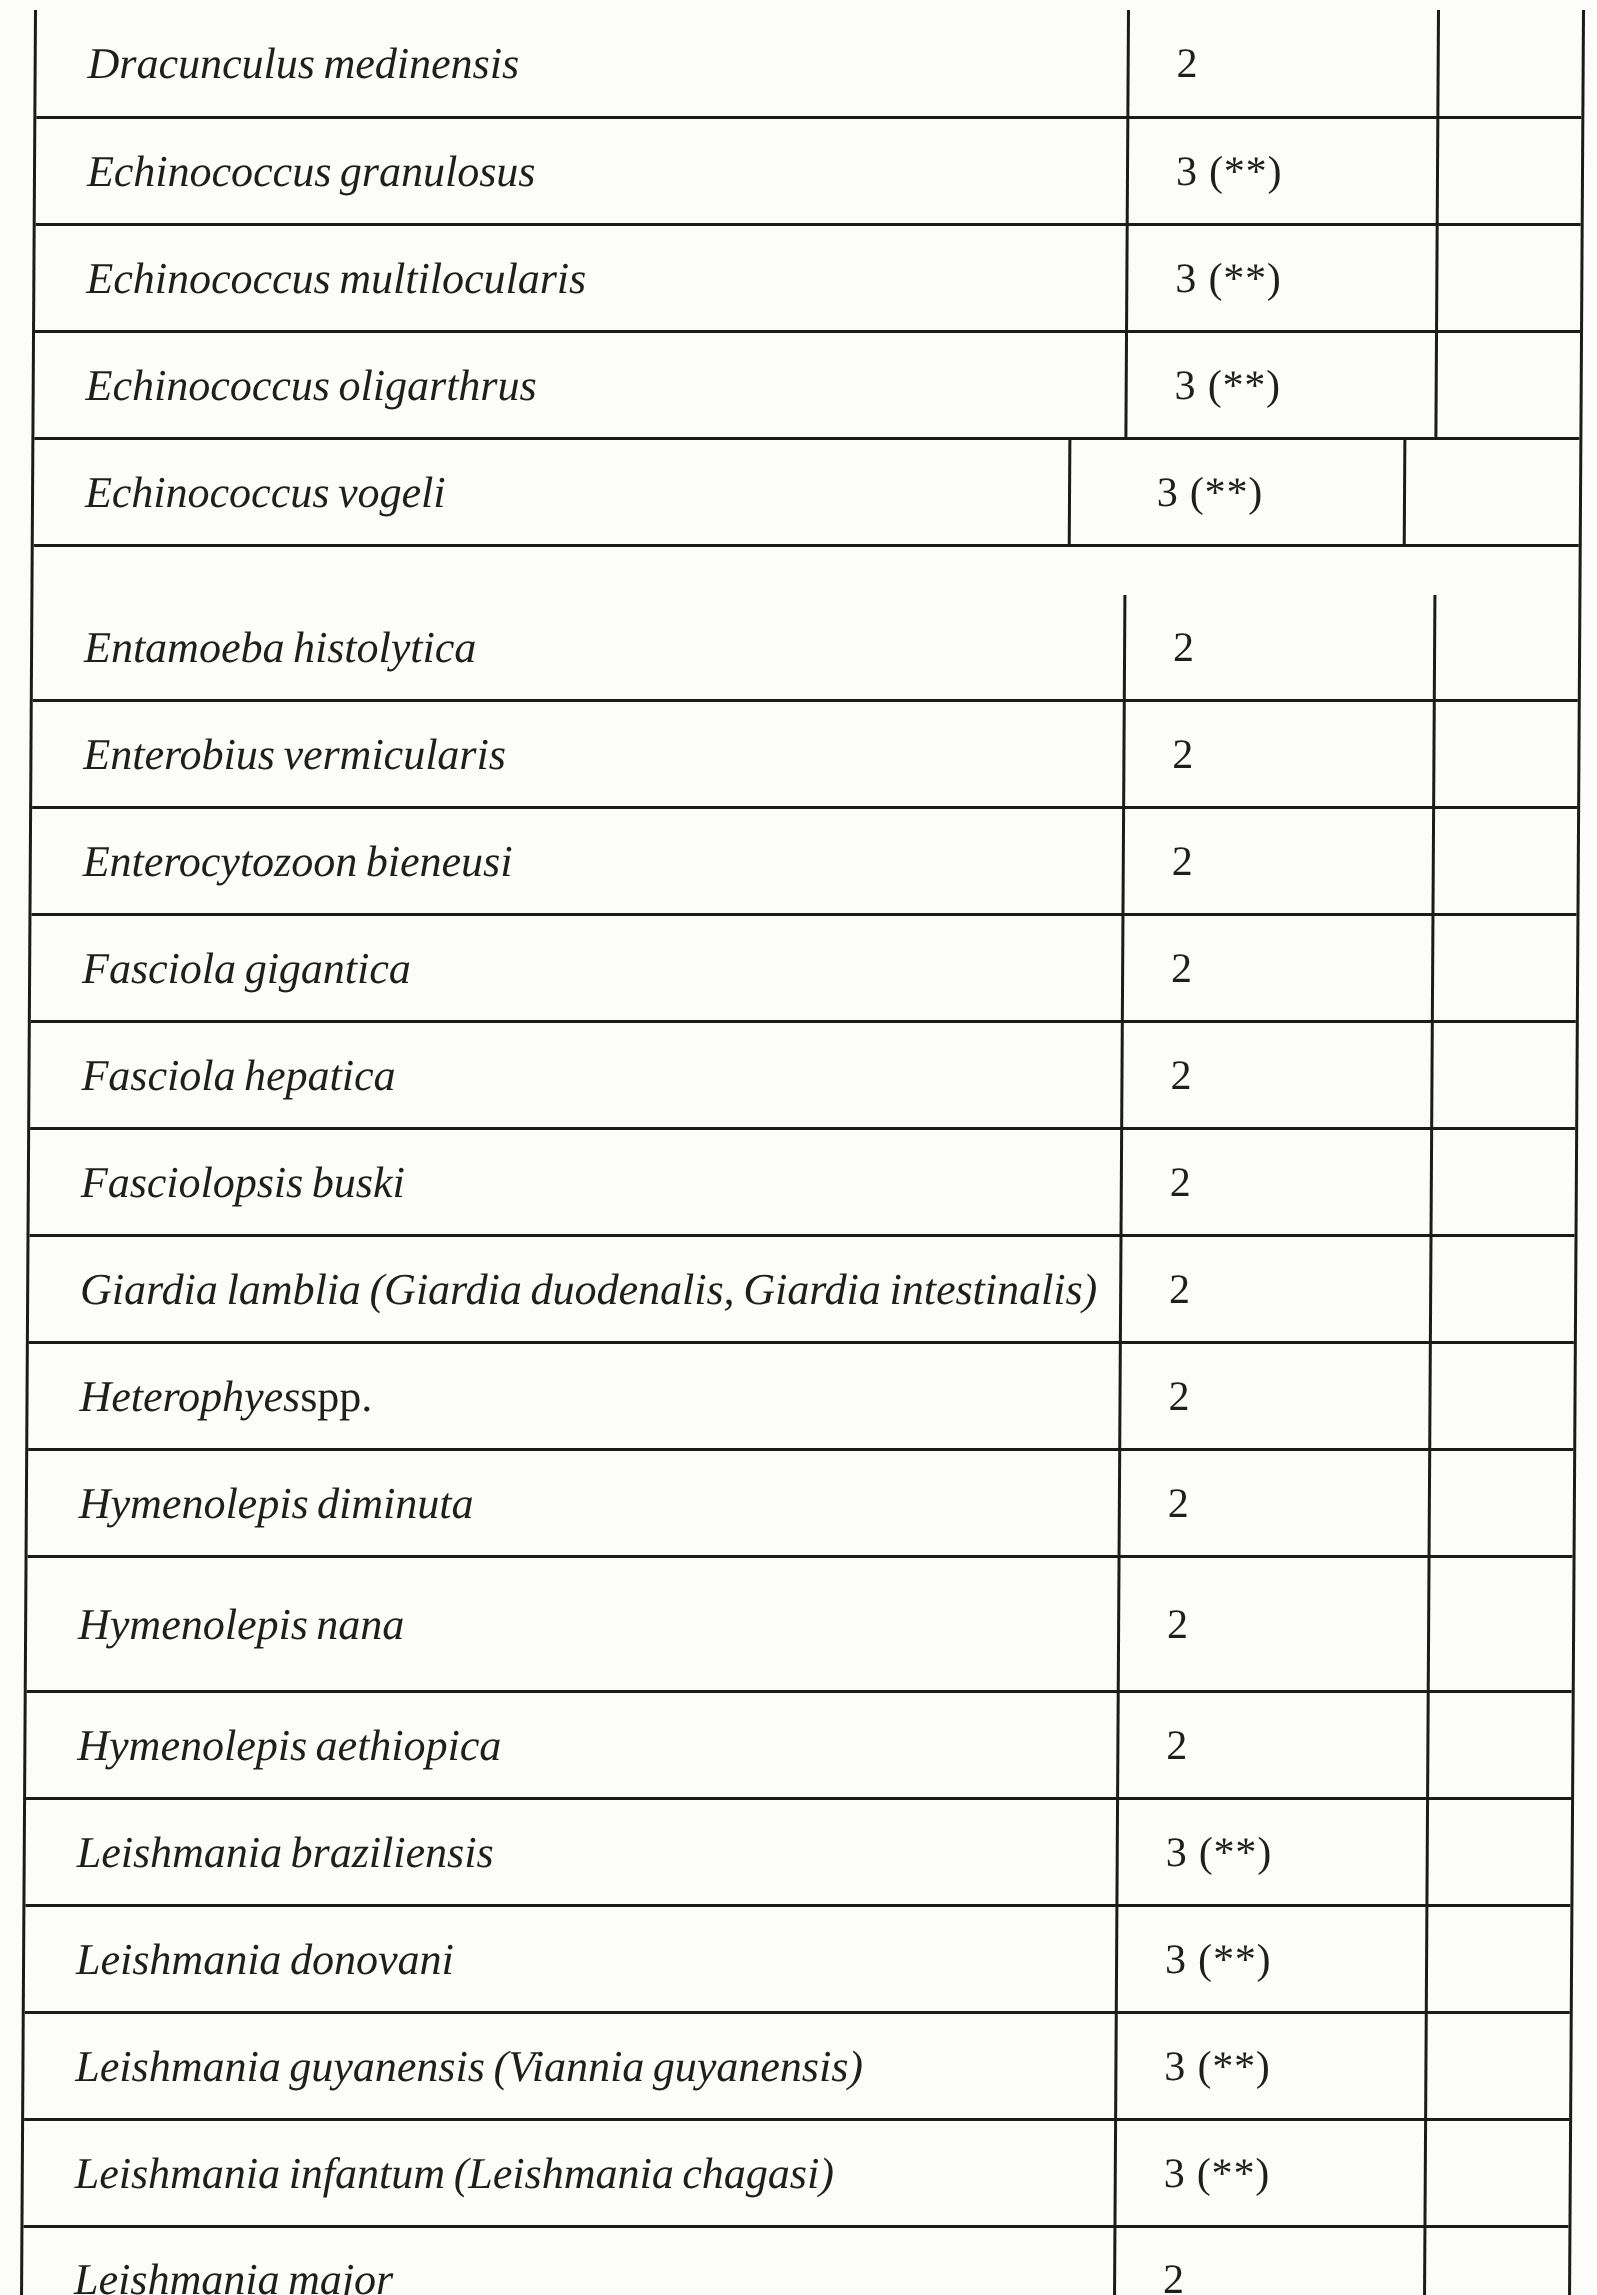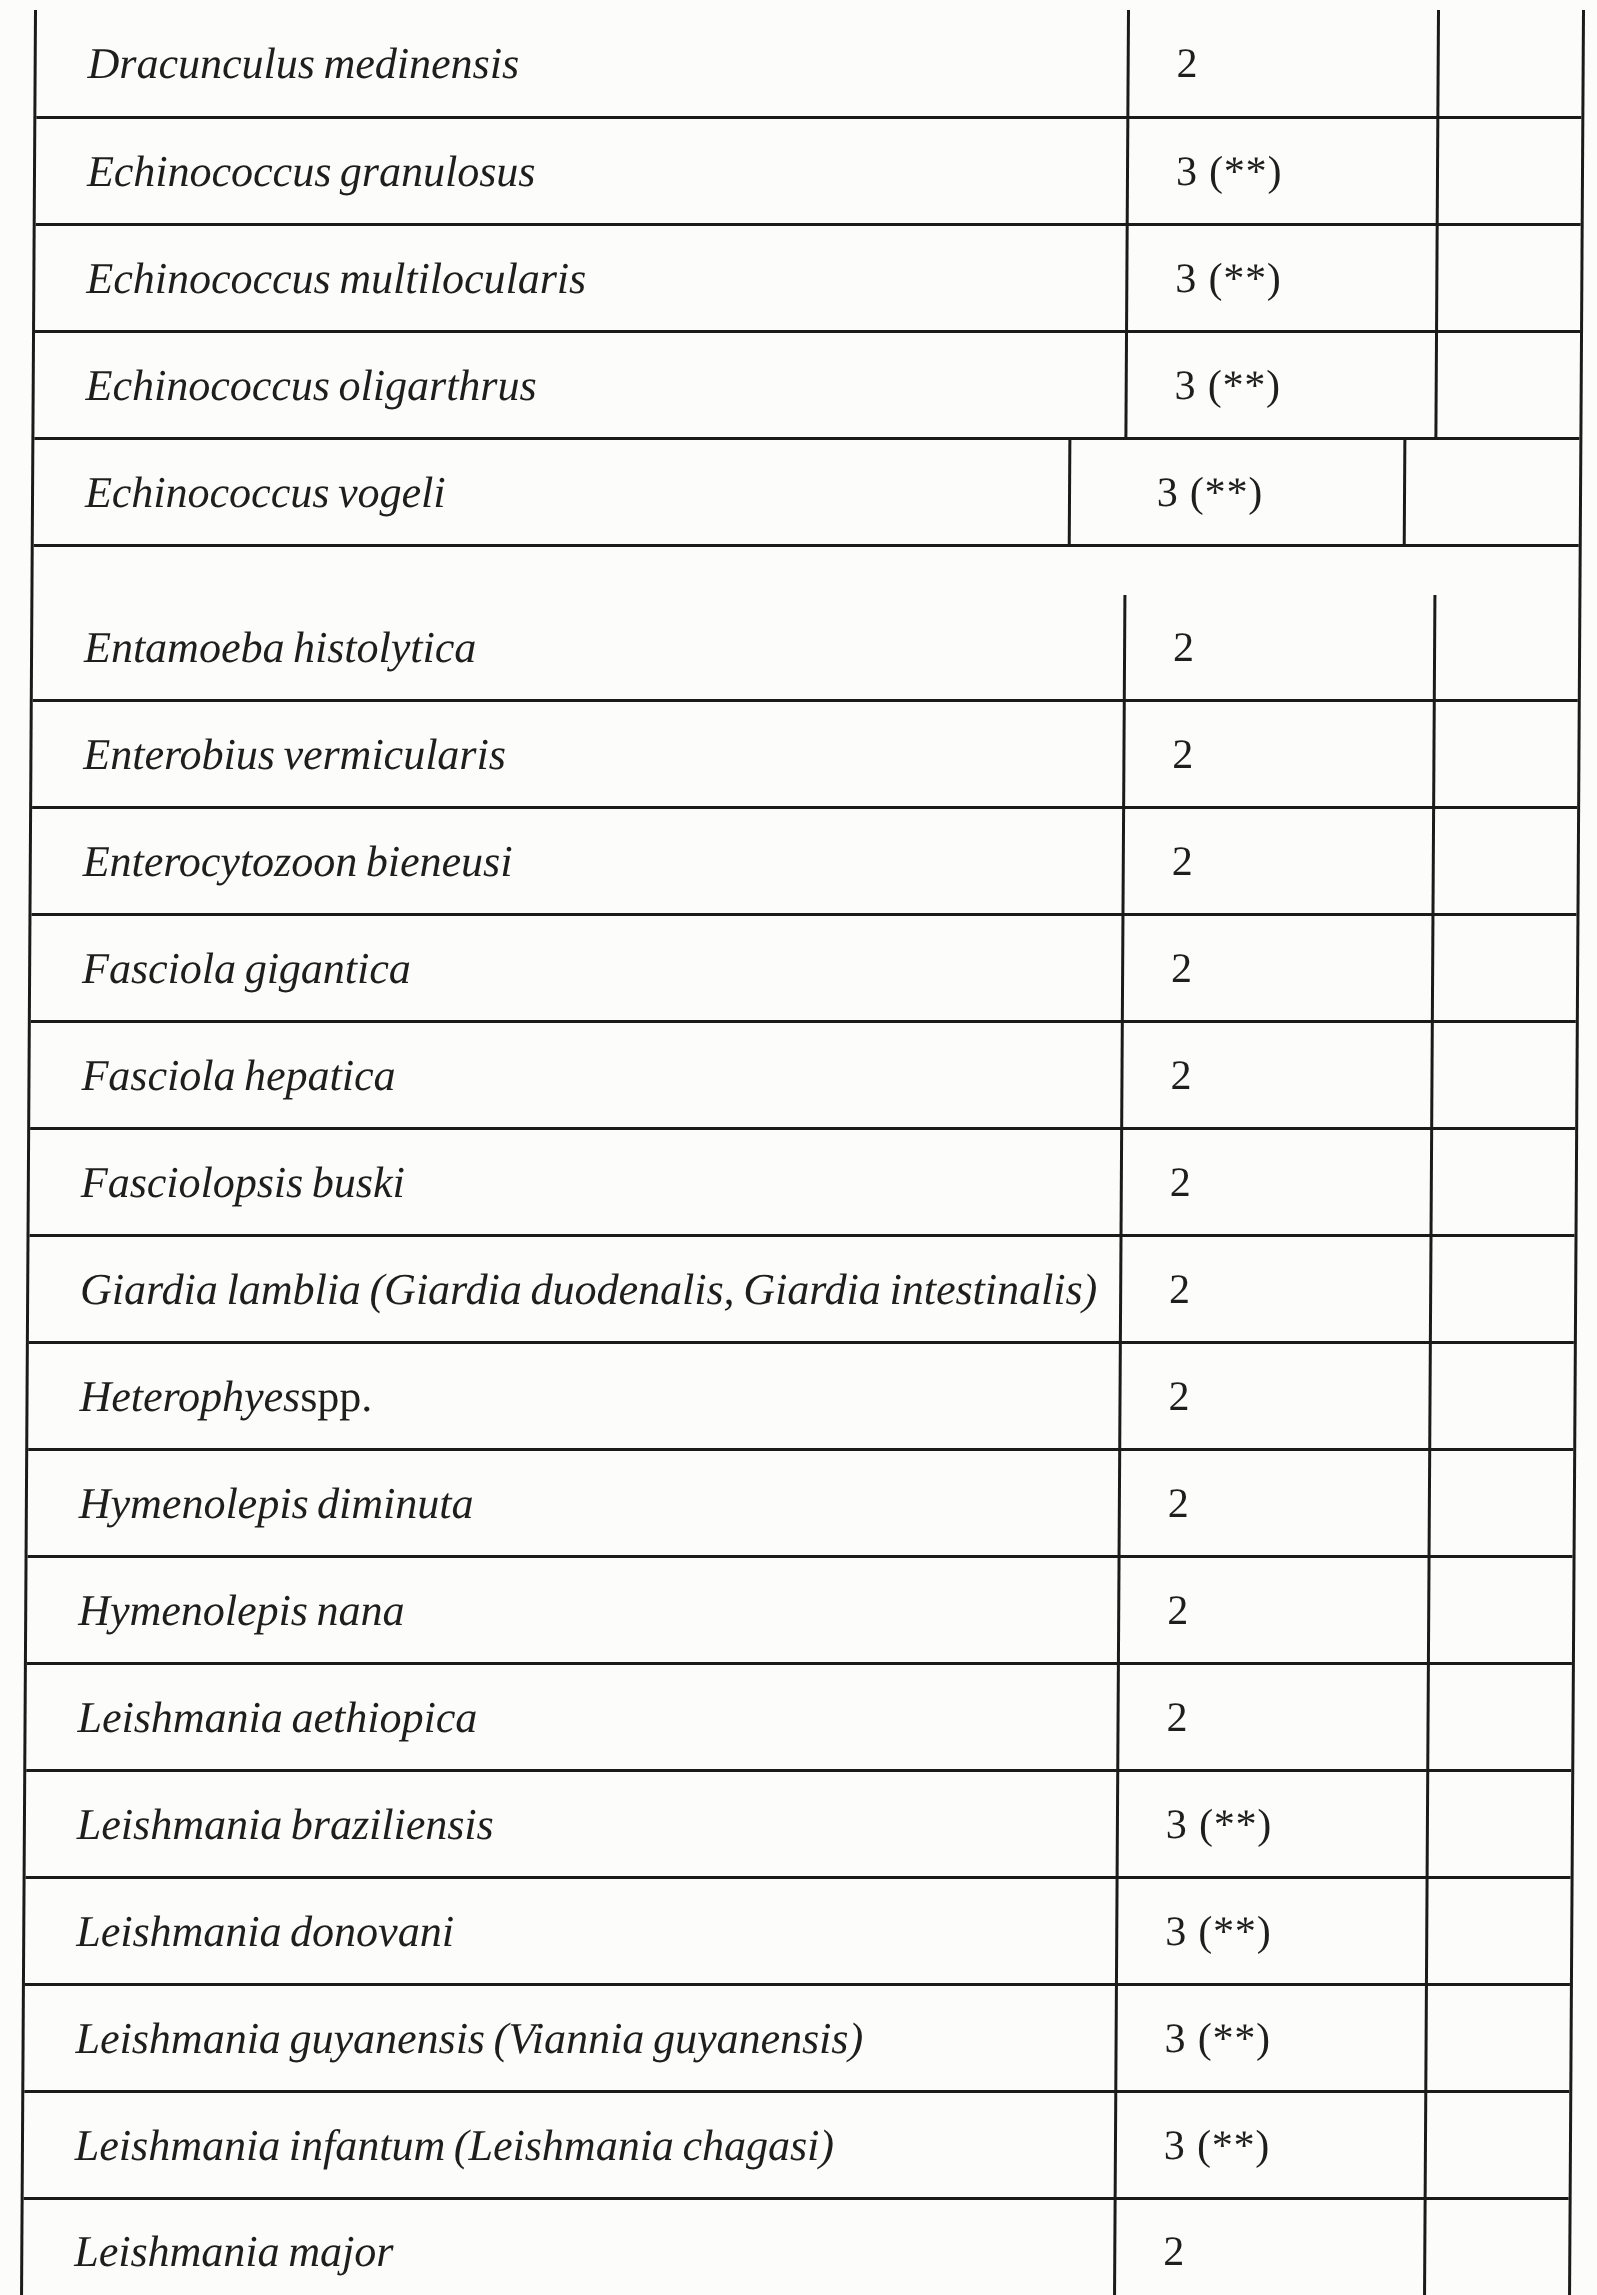--- a/index.html
+++ b/index.html
@@ -208,33 +208,33 @@
       <div class="row" style="height: 107px;">
         <div class="cell c-species">
           <span class="species-name">Hymenolepis diminuta</span>
           <span class="species-suffix"></span>
         </div>
         <div class="cell c-class">
           <span class="class-value">2</span>
         </div>
         <div class="cell c-notes"></div>
       </div>
-      <div class="row" style="height: 107px;">
+      <div class="row" style="height: 135px;">
         <div class="cell c-species">
           <span class="species-name">Hymenolepis nana</span>
           <span class="species-suffix"></span>
         </div>
         <div class="cell c-class">
           <span class="class-value">2</span>
         </div>
         <div class="cell c-notes"></div>
       </div>
       <div class="row" style="height: 107px;">
         <div class="cell c-species">
-          <span class="species-name">Leishmania aethiopica</span>
+          <span class="species-name">Hymenolepis aethiopica</span>
           <span class="species-suffix"></span>
         </div>
         <div class="cell c-class">
           <span class="class-value">2</span>
         </div>
         <div class="cell c-notes"></div>
       </div>
       <div class="row" style="height: 107px;">
         <div class="cell c-species">
           <span class="species-name">Leishmania braziliensis</span>

